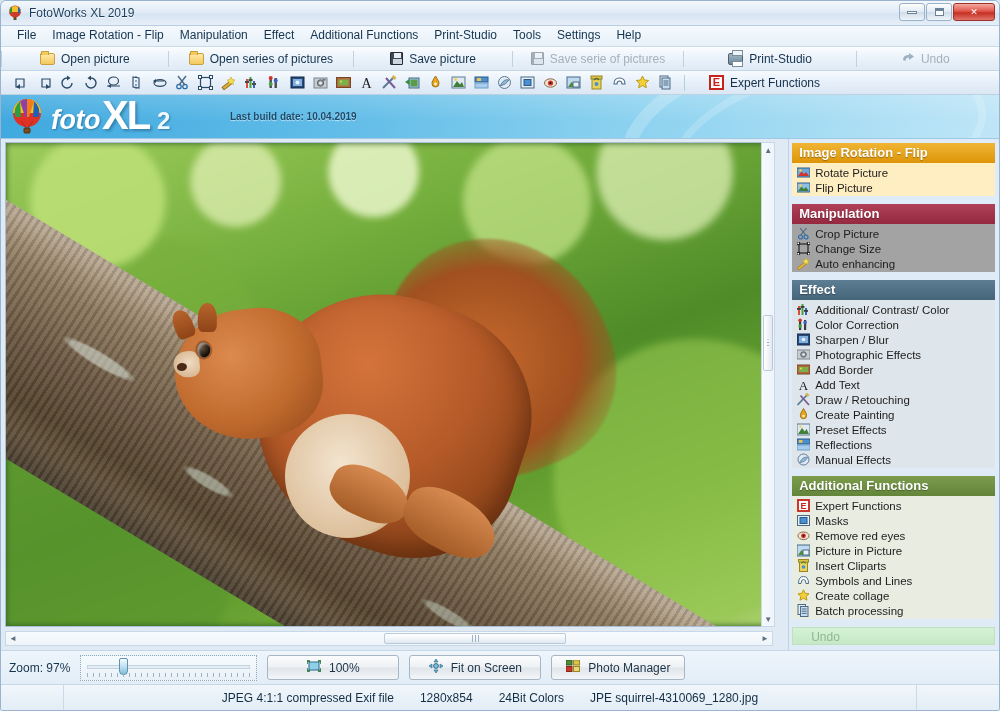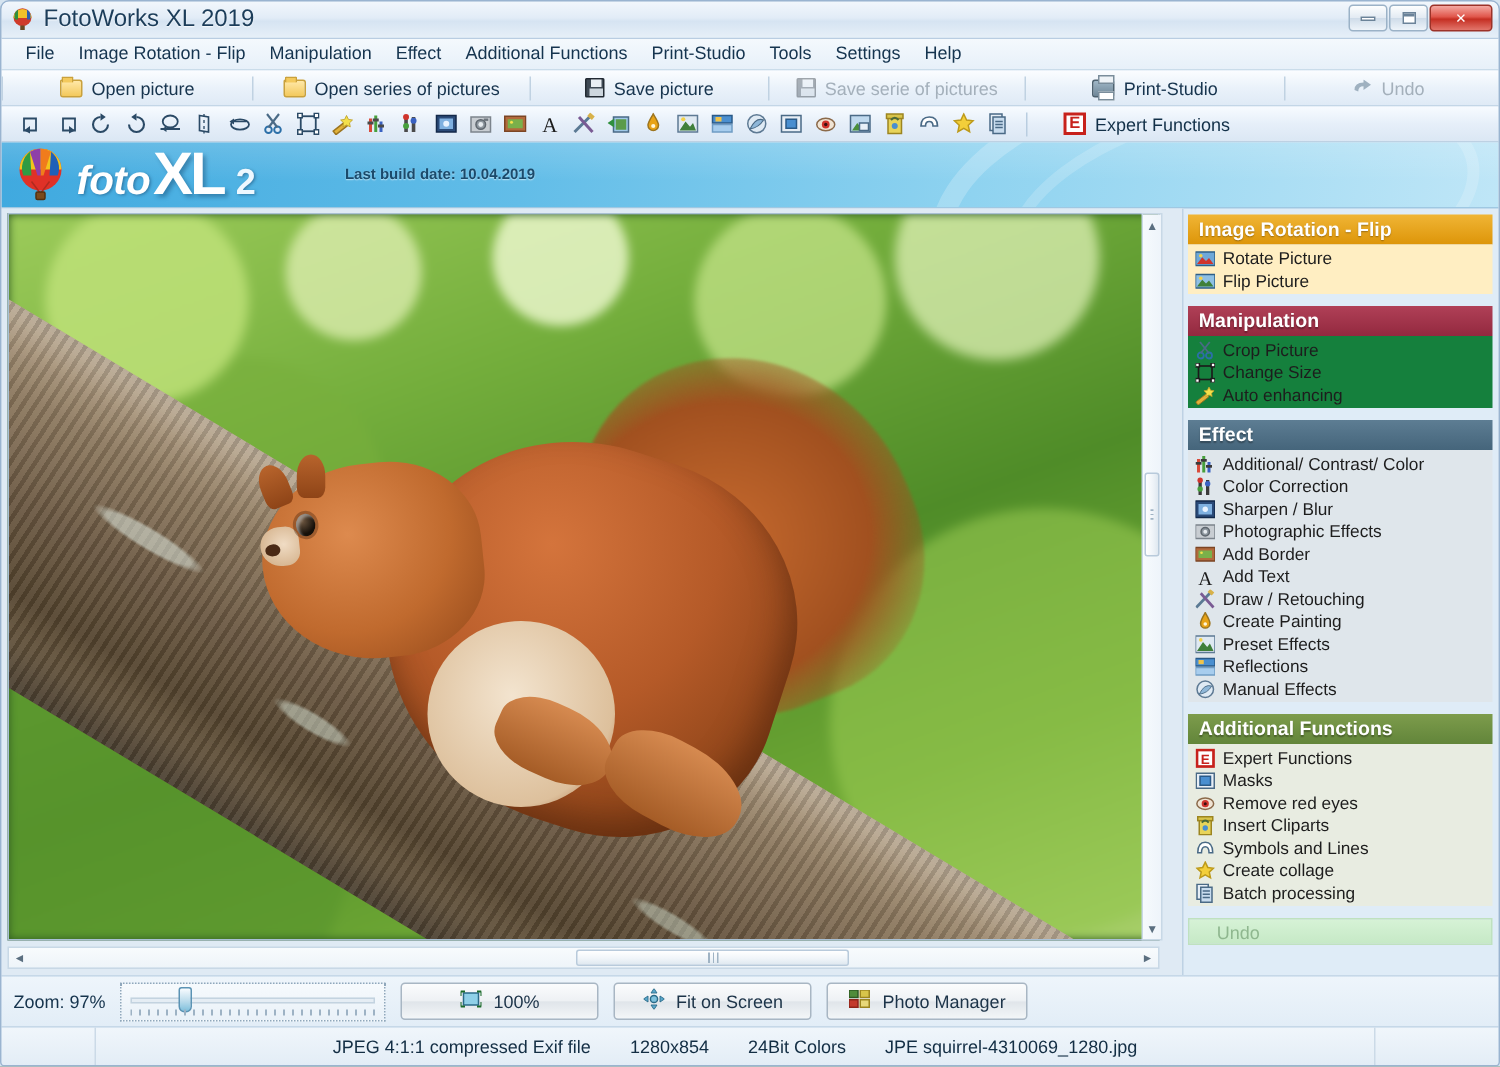--- a/index.html
+++ b/index.html
@@ -27,21 +27,21 @@
     border-bottom: 1px solid #b9cde2;
     display: flex; align-items: center;
     position: relative;
     border-radius: 5px 5px 0 0;
   }
   .title-icon {
     width: 16px; height: 16px; margin-left: 6px; margin-right: 6px;
     position: relative;
   }
   .title-text {
-    font-size: 16px; color: #1c3d5a;
+    font-size: 12px; color: #1c3d5a;
     text-shadow: 0 1px 1px rgba(255,255,255,.9);
   }
   .win-btns { position: absolute; right: 4px; top: 2px; display: flex; gap: 1px; }
   .win-btn {
     width: 26px; height: 18px;
     border: 1px solid #9bb2c7;
     border-radius: 3px;
     background: linear-gradient(180deg,#fdfefe 0%, #e3ebf3 48%, #cfdce9 52%, #eef4fa 100%);
     display: flex; align-items: center; justify-content: center;
     font-size: 9px; color: #31536f;
@@ -761,21 +761,21 @@
                   <path d="M1 10 L4.5 5.5 L7 8 L9 6 L12 10 Z" fill="#3f7f3a"></path>
                   <circle cx="3.5" cy="4.5" r="1.2" fill="#f3d24a"></circle>
                 </svg></span>
             <span>Flip Picture</span>
           </div>
         </div>
       </div>
 
       <div class="group">
         <div class="group-head" style="background:linear-gradient(180deg,#b04057,#93293f);">Manipulation</div>
-        <div class="group-body" style="background:#15803d;">
+        <div class="group-body" style="background:#a3a3a3;">
           <div class="grp-item">
             <span class="ic"><svg width="13" height="13" viewBox="0 0 13 13">
                   <circle cx="3.5" cy="10" r="2" fill="none" stroke="#2b6fa8" stroke-width="1.2"></circle>
                   <circle cx="9" cy="10" r="2" fill="none" stroke="#2b6fa8" stroke-width="1.2"></circle>
                   <line x1="3.5" y1="8.5" x2="9.5" y2="1" stroke="#4a6a86" stroke-width="1.2"></line>
                   <line x1="9" y1="8.5" x2="3" y2="1" stroke="#4a6a86" stroke-width="1.2"></line>
                 </svg></span>
             <span>Crop Picture</span>
           </div>
           <div class="grp-item">
@@ -910,20 +910,28 @@
                 </svg></span>
             <span>Masks</span>
           </div>
           <div class="grp-item">
             <span class="ic"><svg width="13" height="13" viewBox="0 0 13 13">
                   <ellipse cx="6.5" cy="6.8" rx="5.6" ry="3.8" fill="#f0e4d4" stroke="#8b6a4a"></ellipse>
                   <circle cx="6.5" cy="6.8" r="2.4" fill="#d0342c"></circle>
                   <circle cx="6.5" cy="6.8" r="1" fill="#3a1010"></circle>
                 </svg></span>
             <span>Remove red eyes</span>
+          </div>
+          <div class="grp-item">
+            <span class="ic"><svg width="13" height="13" viewBox="0 0 13 13">
+                  <rect x="0" y="1" width="13" height="11" fill="#bfd9ee" stroke="#4a6a86"></rect>
+                  <path d="M1 11 L4.5 6 L7 9 L9 6.5 L12 11 Z" fill="#4a8f3a"></path>
+                  <rect x="6" y="6" width="6" height="5" fill="#e8f0f8" stroke="#4a6a86"></rect>
+                </svg></span>
+            <span>Picture in Picture</span>
           </div>
           <div class="grp-item">
             <span class="ic"><svg width="13" height="13" viewBox="0 0 13 13">
                   <rect x="2.5" y="2.5" width="8" height="10" fill="#e8d45a" stroke="#9c8520"></rect>
                   <rect x="1.5" y="0.5" width="10" height="2.6" fill="#d8c44a" stroke="#9c8520"></rect>
                   <path d="M4.2 4.4 Q6.5 1.6 8.8 4.4" fill="none" stroke="#4a6a3a" stroke-width="1.2"></path>
                   <circle cx="6.5" cy="8" r="1.8" fill="#4a8fd0"></circle>
                 </svg></span>
             <span>Insert Cliparts</span>
           </div>

